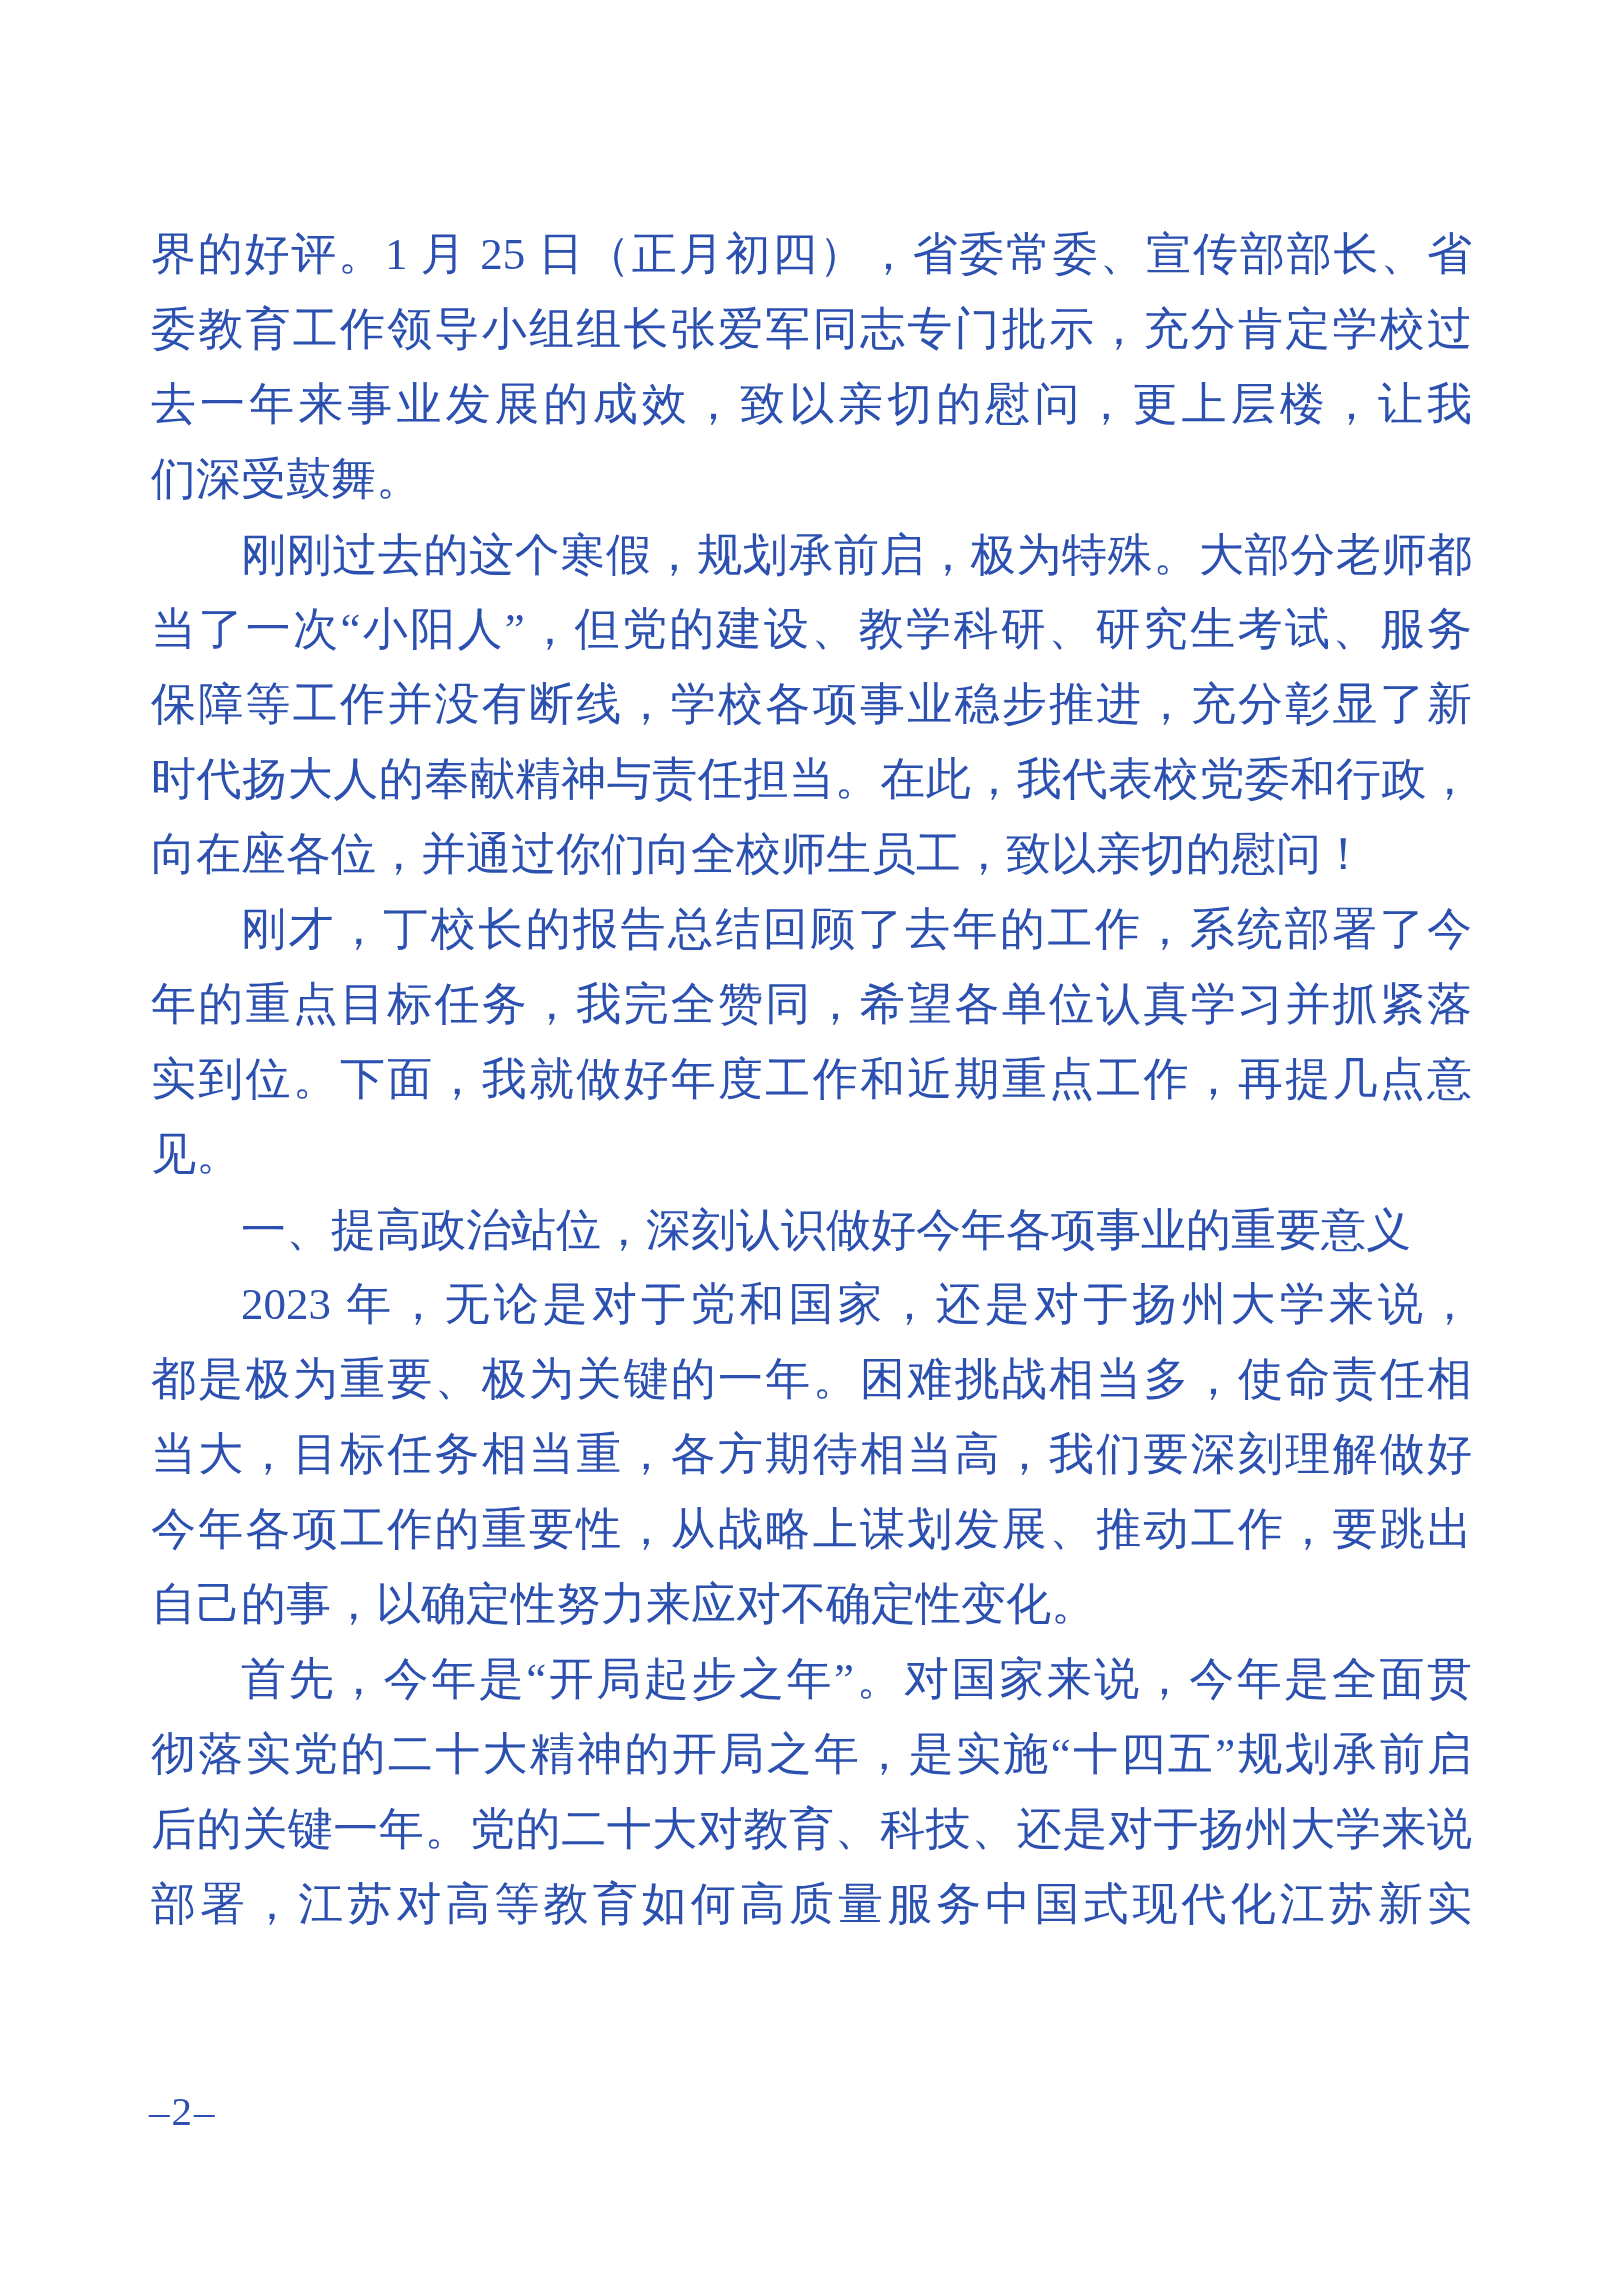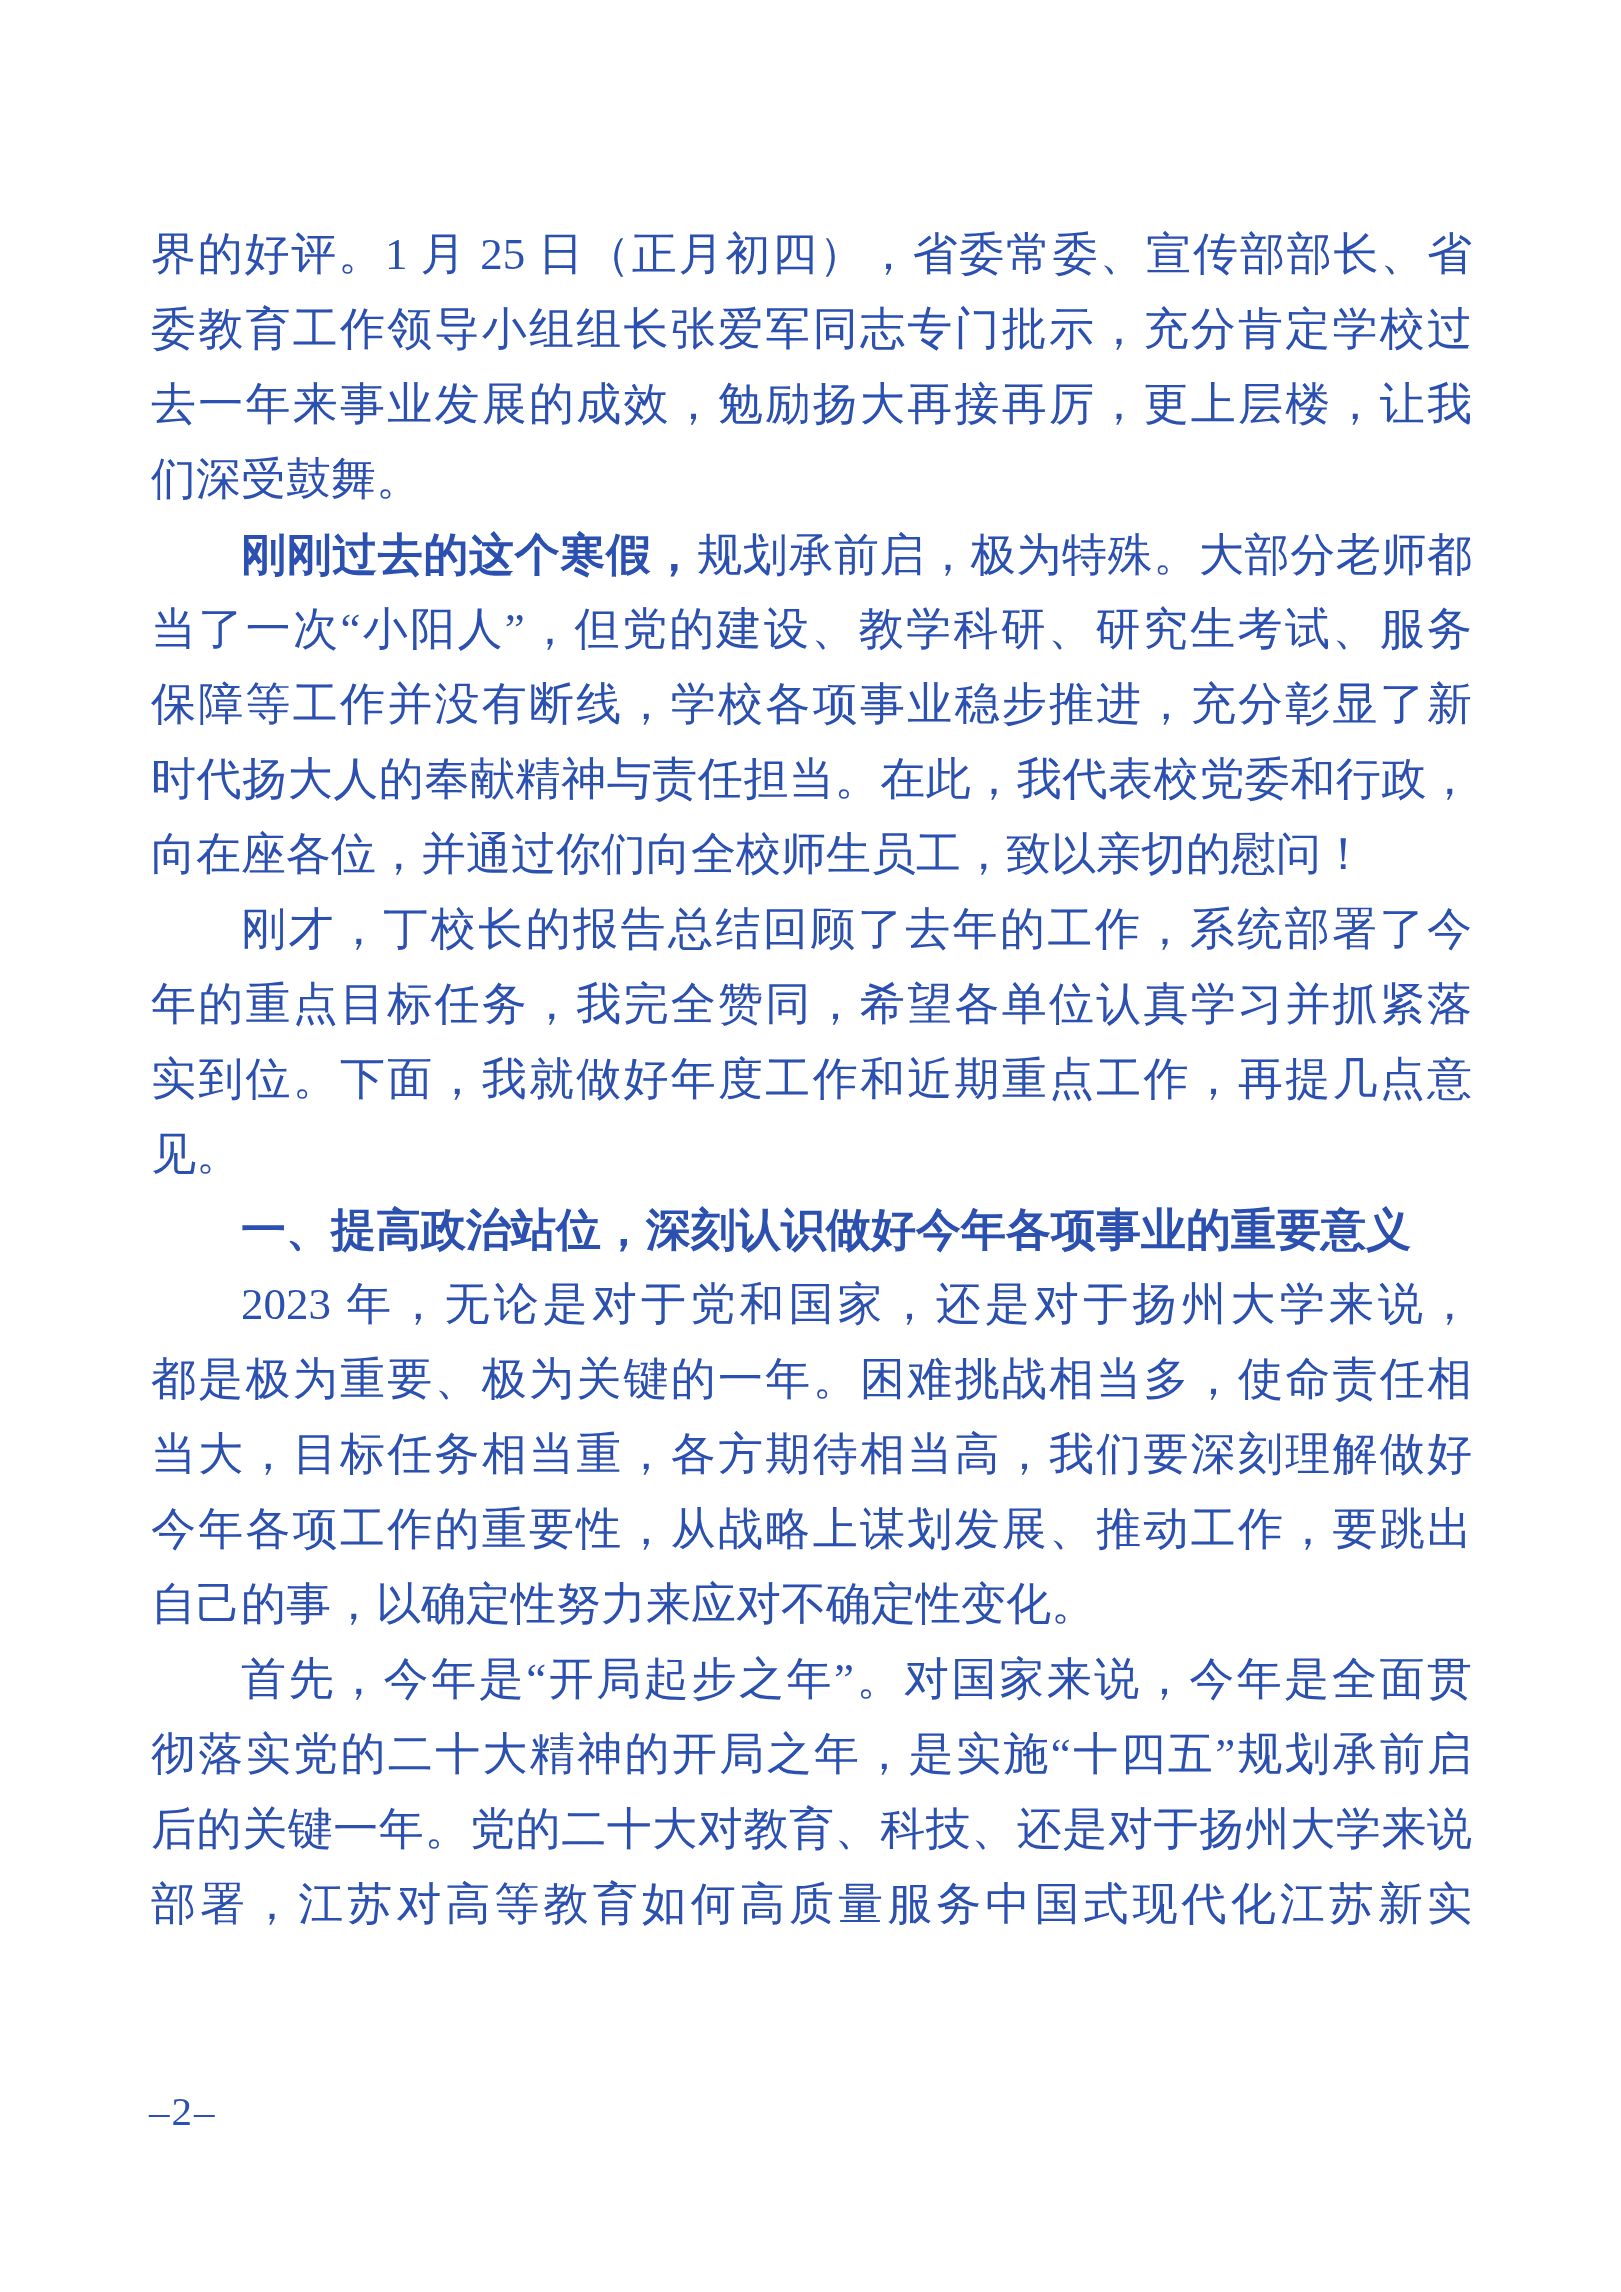--- a/index.html
+++ b/index.html
@@ -27,21 +27,21 @@
   }
   .line {
     height: 75px;
     overflow: hidden;
     text-align: justify;
     text-align-last: justify;
   }
   .line.last { text-align-last: left; font-family: Liberation Serif, serif; }
   .line.indent { text-indent: 2em; }
   .line .run-bold {
-    font-weight: bold;
+    font-weight: normal;
     font-family: "Liberation Sans", "DejaVu Sans", sans-serif;
   }
   .line.heading {
     font-weight: bold;
     font-family: "Liberation Sans", "DejaVu Sans", sans-serif;
     text-align-last: left;
   }
   .page-number {
     position: absolute;
     left: 149px; top: 2070px;
@@ -52,21 +52,21 @@
     font-family: "Liberation Serif", "DejaVu Serif", serif;
   }
 </style>
 </head>
 <body>
 
 <div class="page">
   <div class="doc-body">
       <div class="line"><span class="run-normal">界的好评。1 月 25 日（正月初四），省委常委、宣传部部长、省</span></div>
       <div class="line"><span class="run-normal">委教育工作领导小组组长张爱军同志专门批示，充分肯定学校过</span></div>
-      <div class="line"><span class="run-normal">去一年来事业发展的成效，勉励扬大再接再厉，更上层楼，让我</span></div>
+      <div class="line"><span class="run-normal">去一年来事业发展的成效，致以亲切的慰问，更上层楼，让我</span></div>
       <div class="line last"><span class="run-normal">们深受鼓舞。</span></div>
       <div class="line indent"><span class="run-bold">刚刚过去的这个寒假，</span><span class="run-normal">规划承前启，极为特殊。大部分老师都</span></div>
       <div class="line"><span class="run-normal">当了一次“小阳人”，但党的建设、教学科研、研究生考试、服务</span></div>
       <div class="line"><span class="run-normal">保障等工作并没有断线，学校各项事业稳步推进，充分彰显了新</span></div>
       <div class="line"><span class="run-normal">时代扬大人的奉献精神与责任担当。在此，我代表校党委和行政，</span></div>
       <div class="line last"><span class="run-normal">向在座各位，并通过你们向全校师生员工，致以亲切的慰问！</span></div>
       <div class="line indent"><span class="run-normal">刚才，丁校长的报告总结回顾了去年的工作，系统部署了今</span></div>
       <div class="line"><span class="run-normal">年的重点目标任务，我完全赞同，希望各单位认真学习并抓紧落</span></div>
       <div class="line"><span class="run-normal">实到位。下面，我就做好年度工作和近期重点工作，再提几点意</span></div>
       <div class="line last"><span class="run-normal">见。</span></div>

